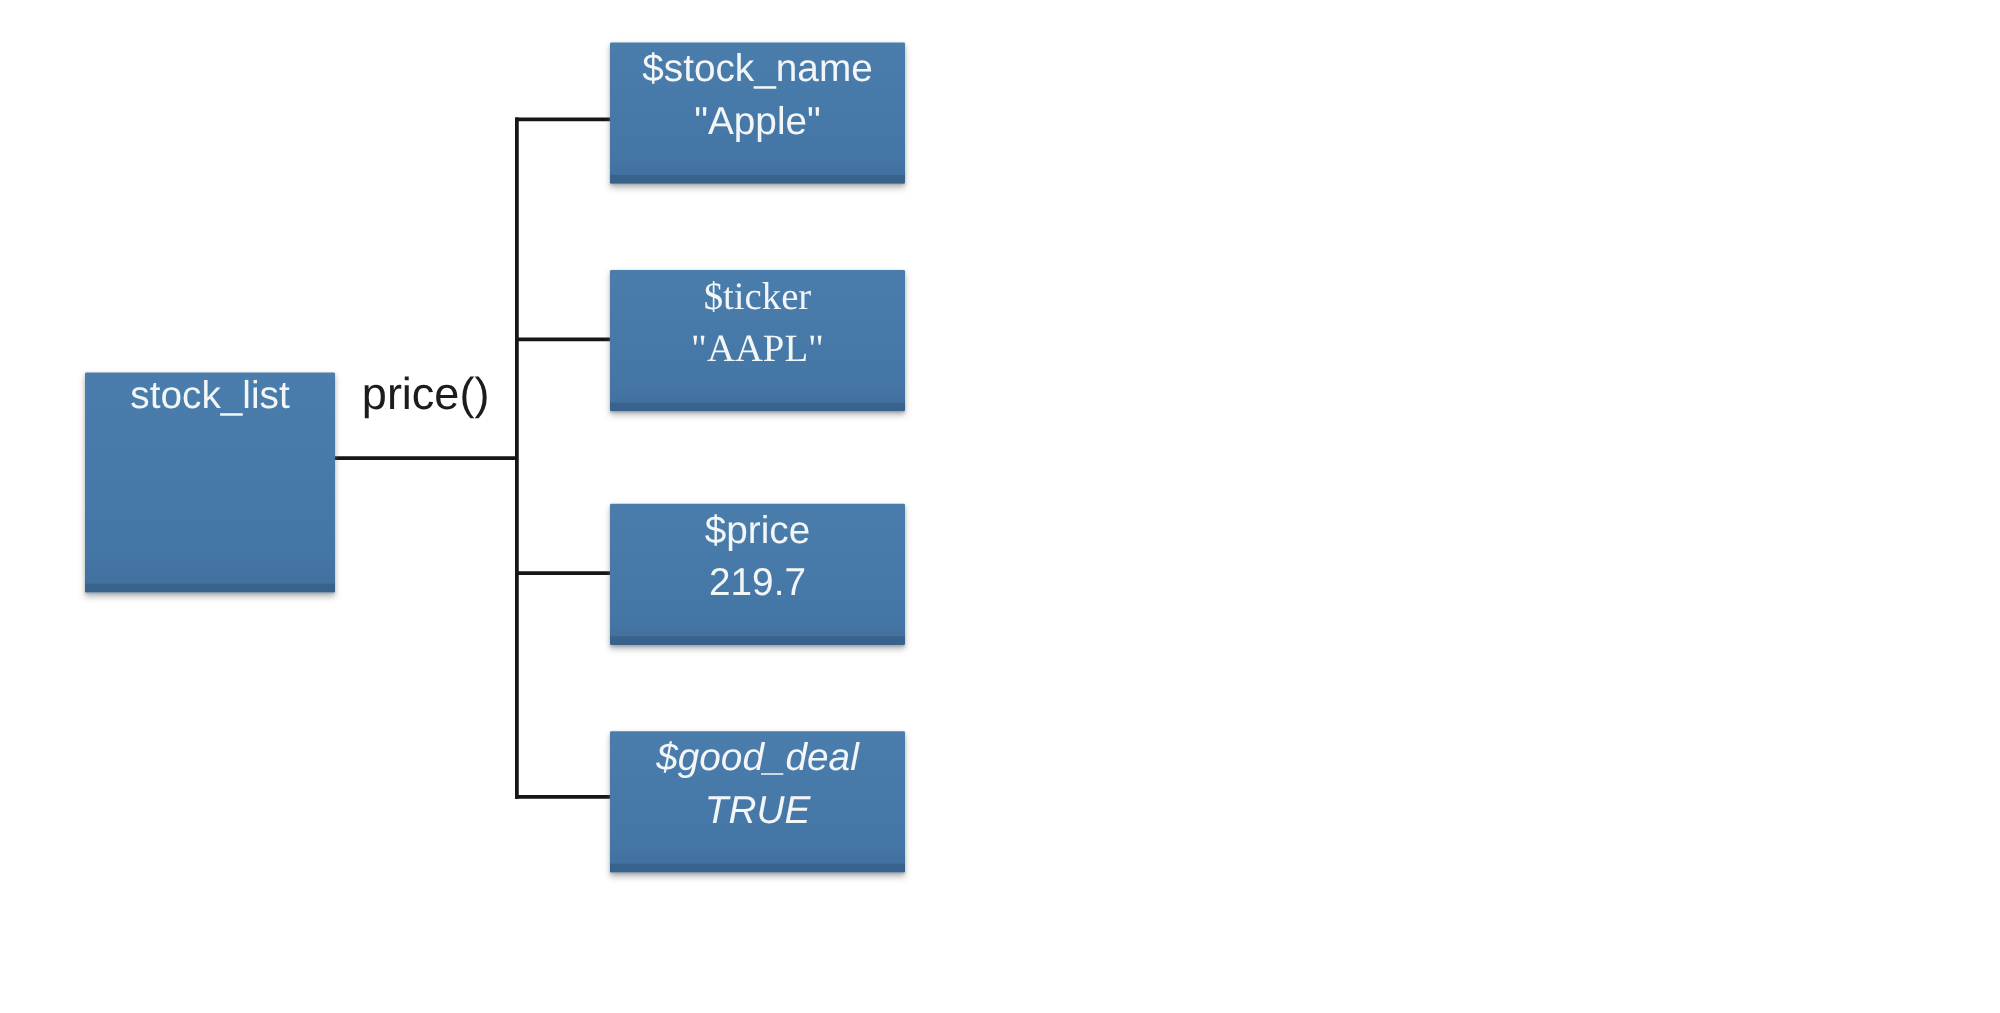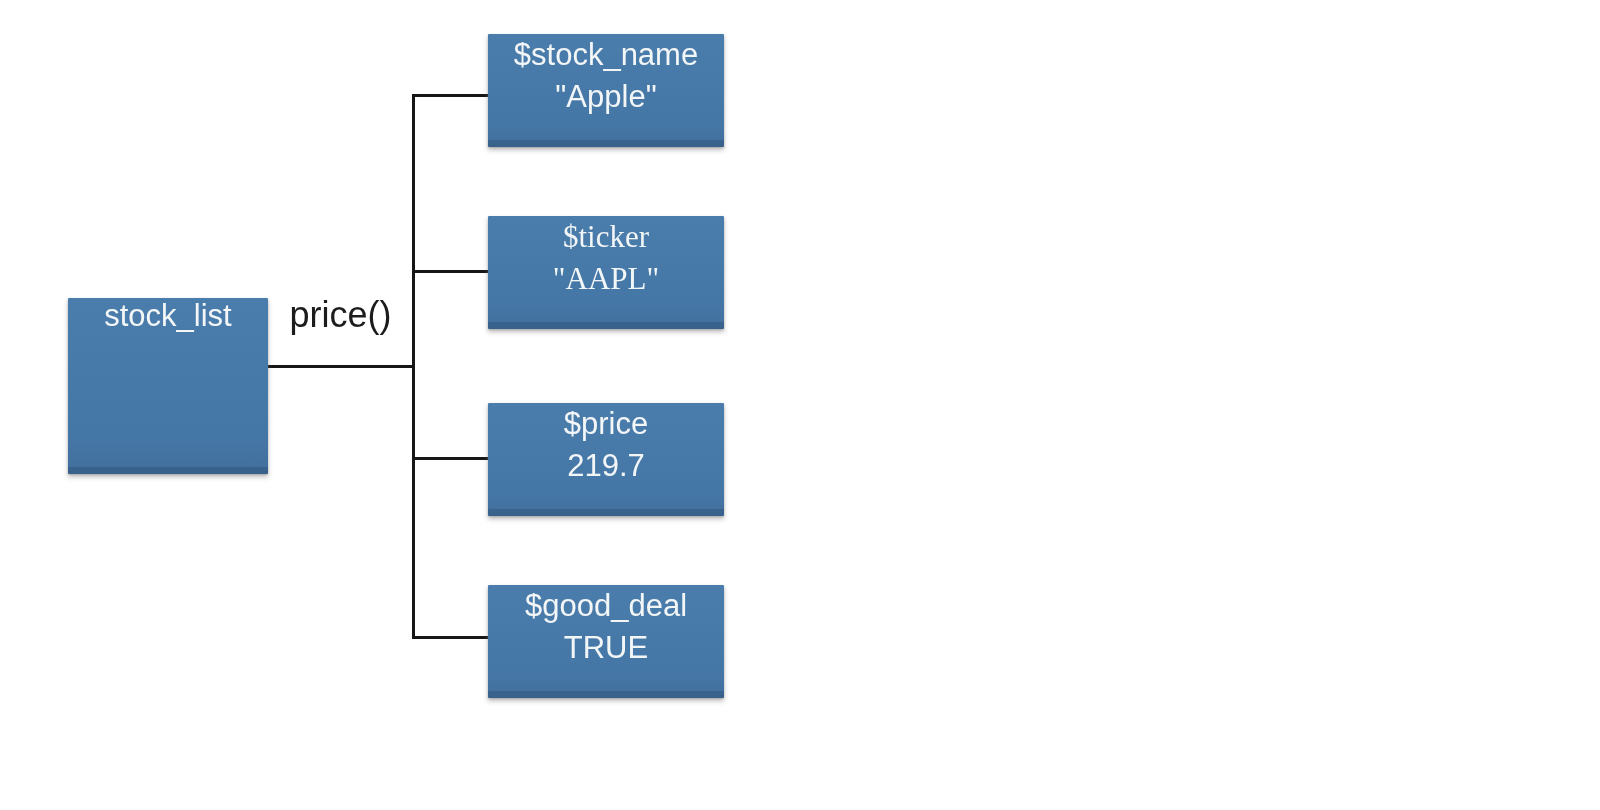--- a/index.html
+++ b/index.html
@@ -36,21 +36,21 @@
   }
   .node-child {
     left: 488px;
     width: 236px; height: 113px;
     font-size: 31px;
     line-height: 42px;
   }
   .node-child-1 { top: 34px; }
   .node-child-2 { top: 216px; font-family: Liberation Serif, serif; }
   .node-child-3 { top: 403px; }
-  .node-child-4 { top: 585px; }
+  .node-child-4 { top: 585px; font-style: italic; }
   
   .line {
     position: absolute;
     background: #161616;
   }
   .line-root-h   { left: 268px;   top: 364.5px; width: 145px;  height: 3px; }
   .line-trunk-v  { left: 411.5px; top: 93.5px;  width: 3px;    height: 545px; }
   .line-branch   { left: 411.5px; width: 77px;  height: 3px; }
   .line-branch-1 { top: 93.5px; }
   .line-branch-2 { top: 269.5px; }

